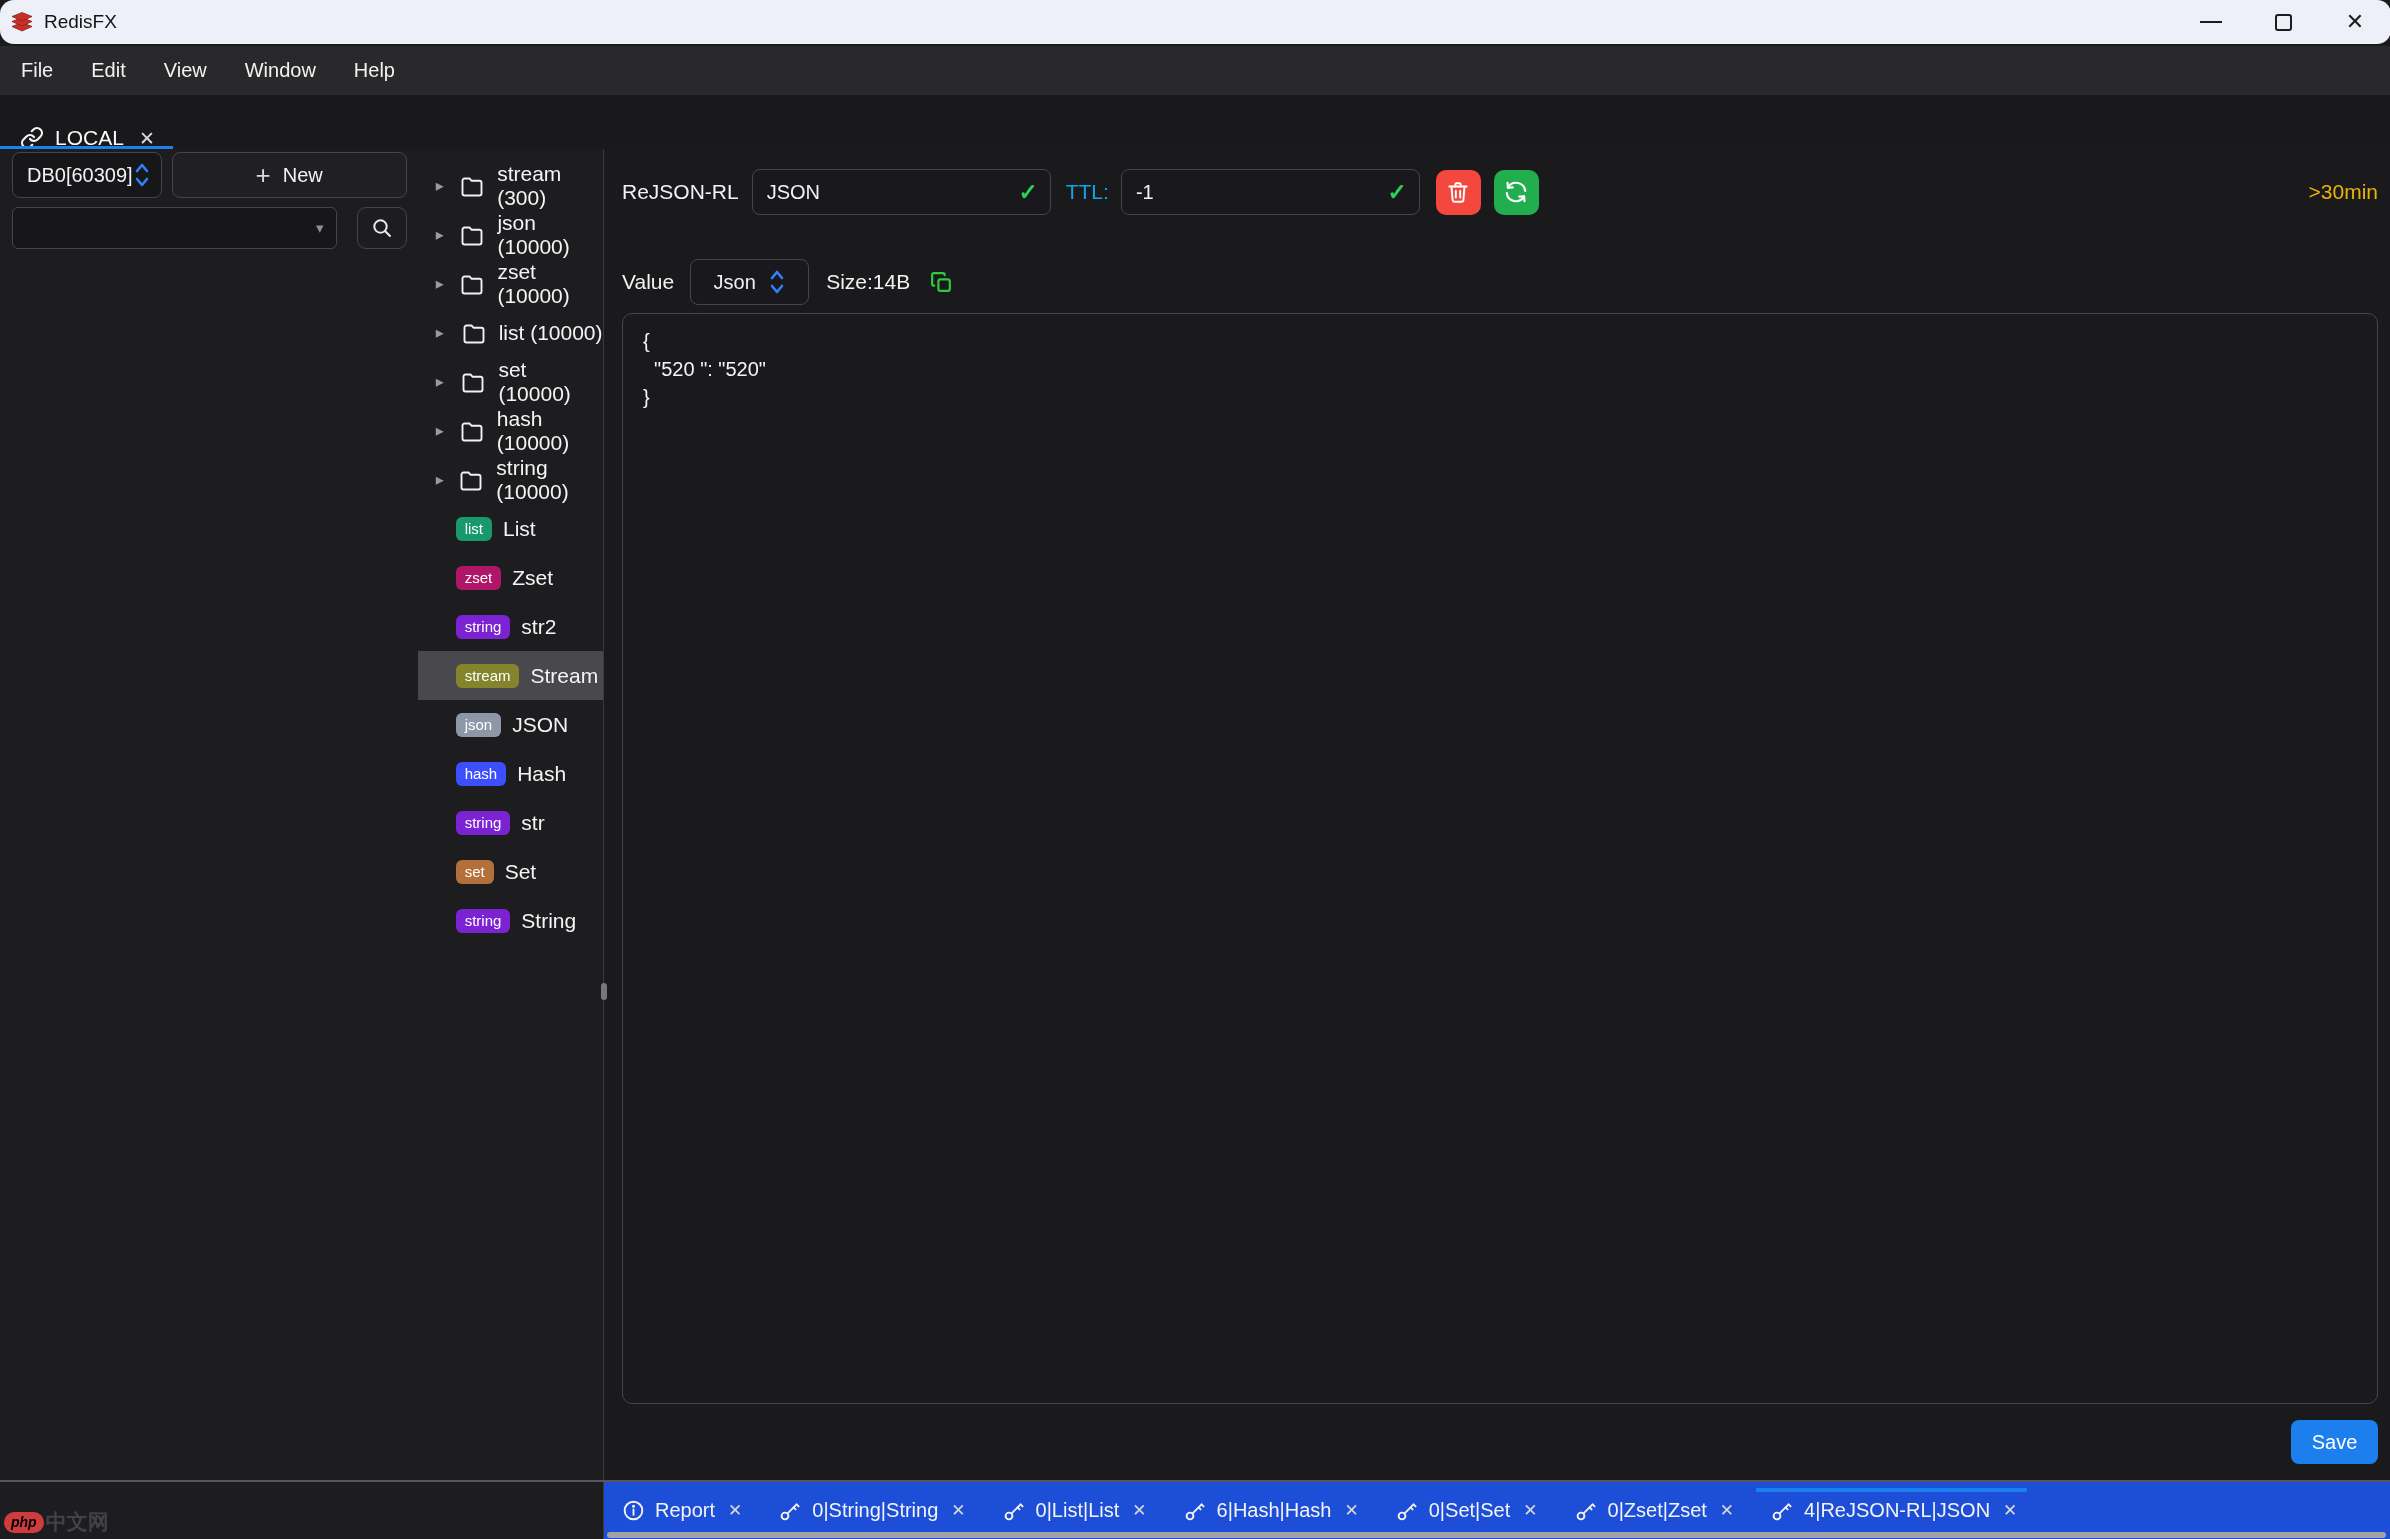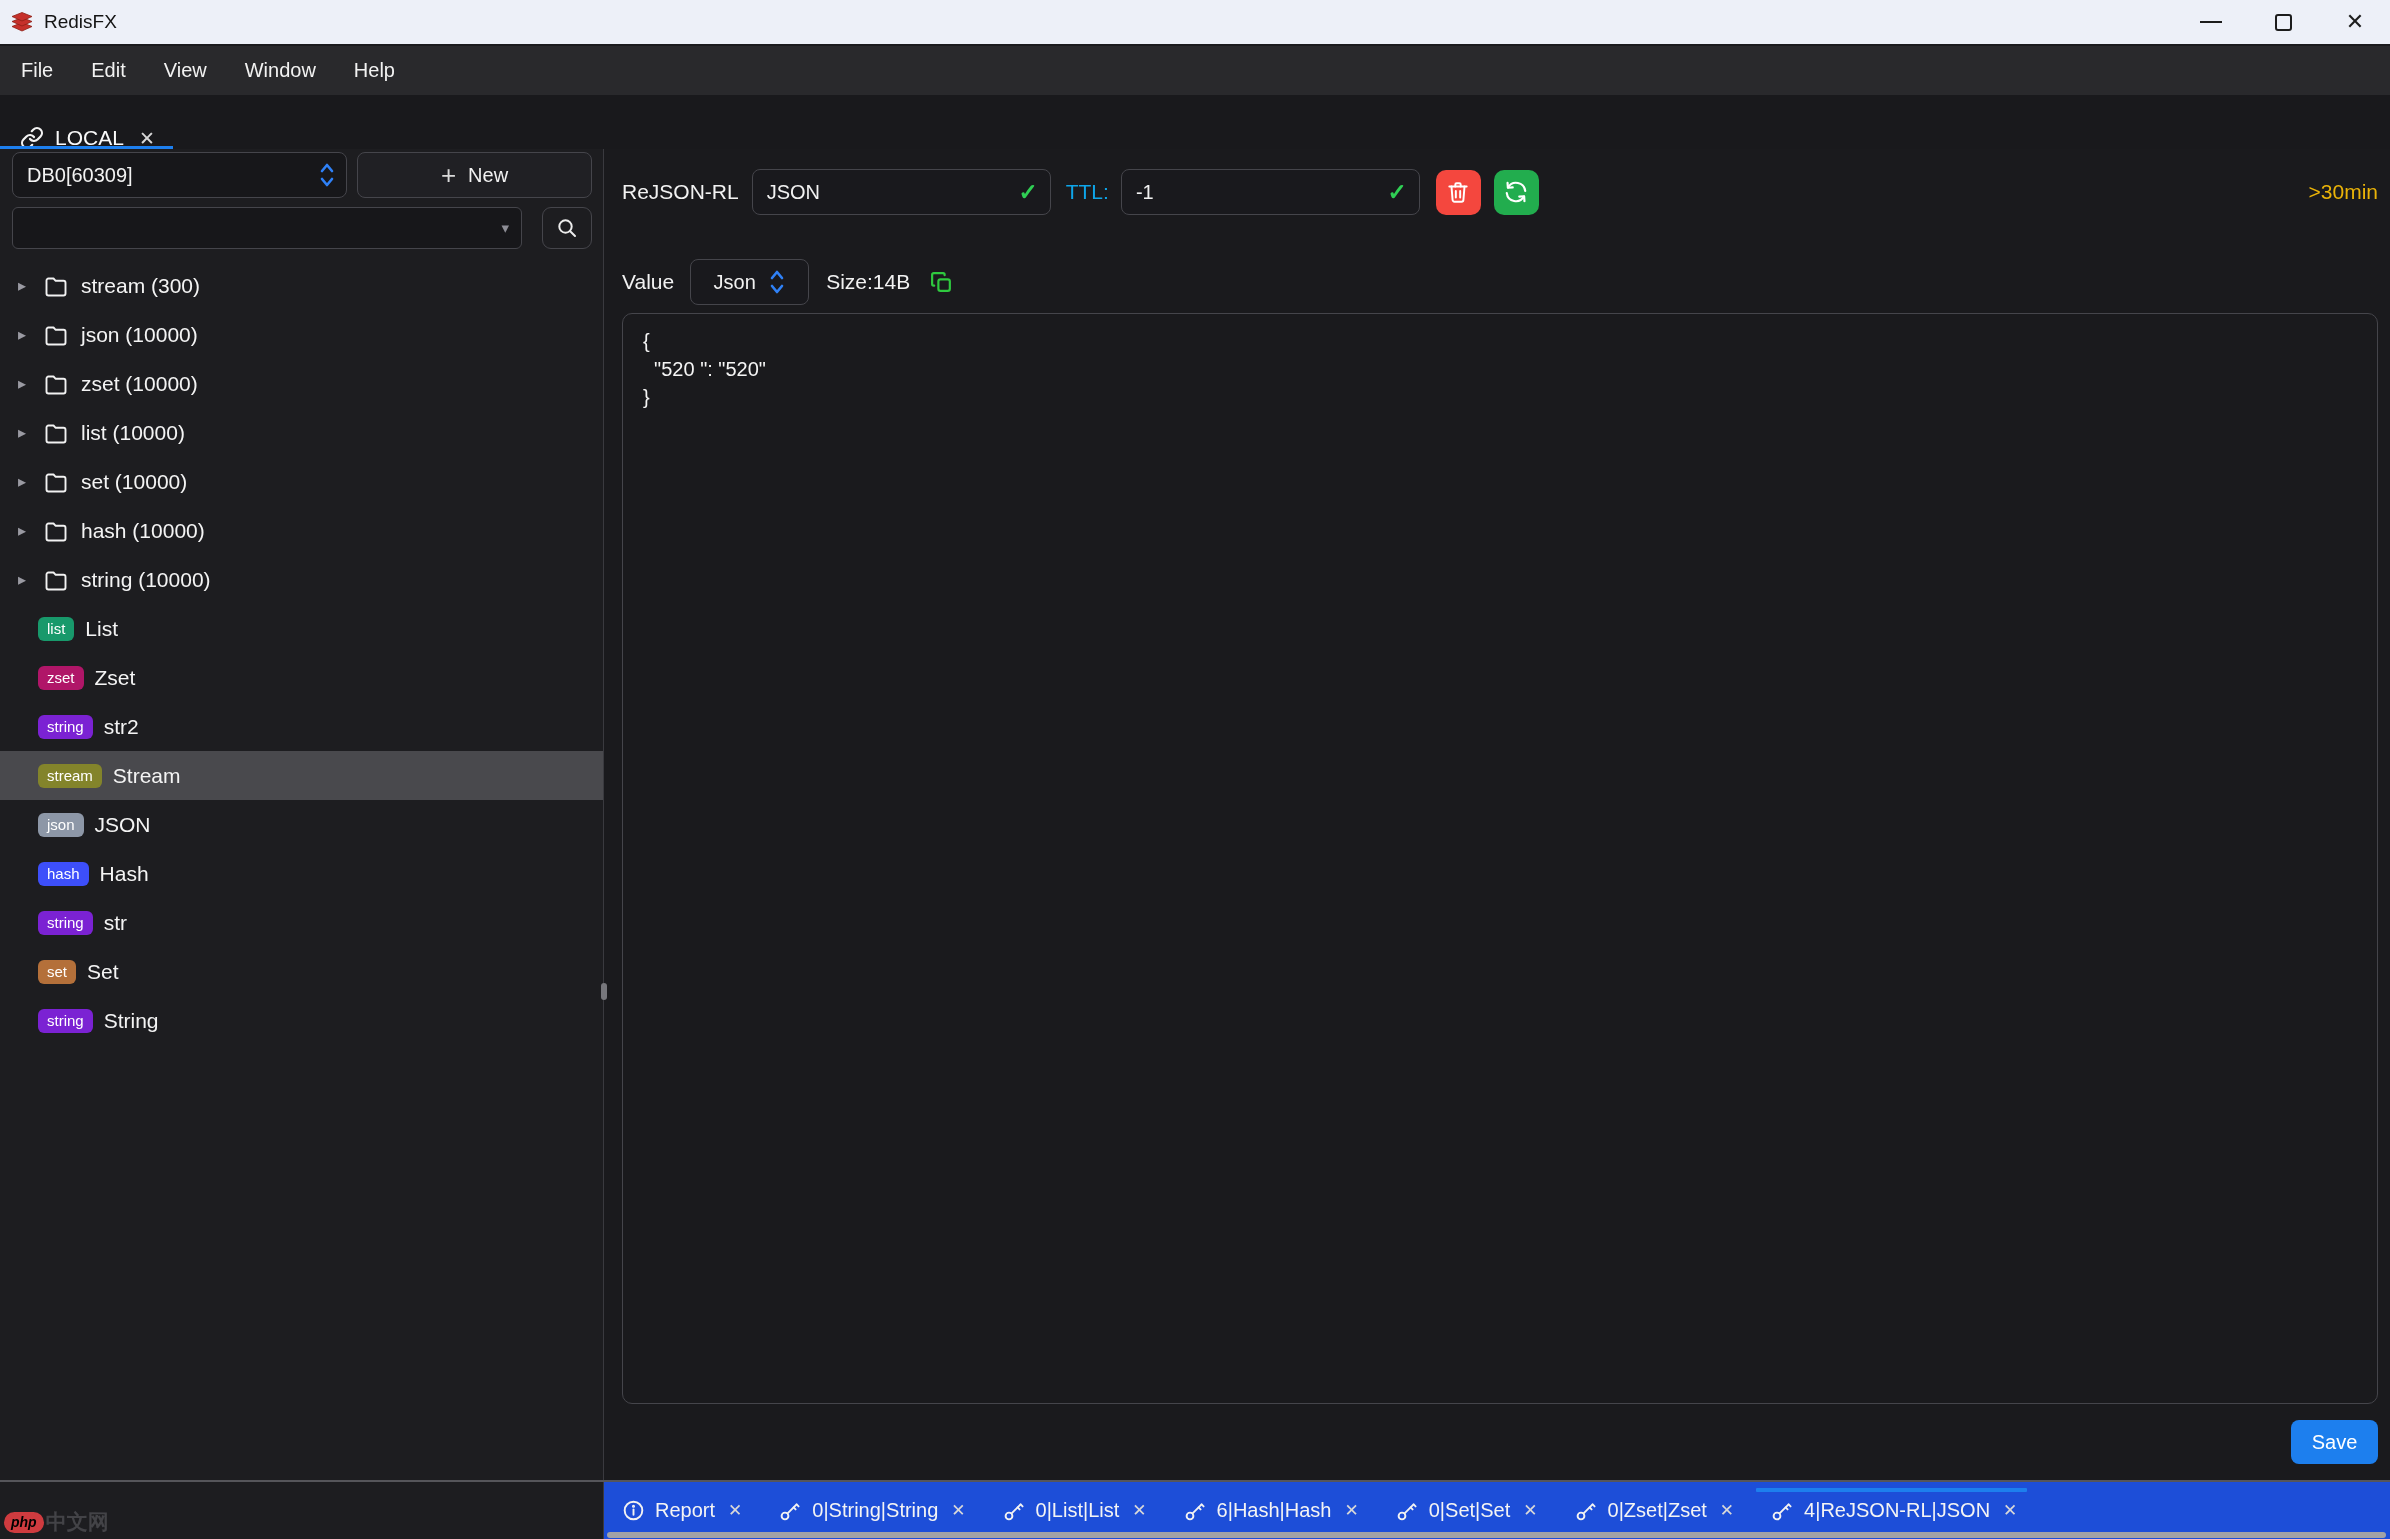--- a/index.html
+++ b/index.html
@@ -6,21 +6,21 @@
   html,body { width:2391px; height:1539px; overflow:hidden; }
   body {
     font-family:"Liberation Sans", sans-serif;
     background:#1b1b1e; color:#ececec; position:relative;
     -webkit-font-smoothing:antialiased;
   }
   svg { display:block; }
 
   
   .titlebar { position:absolute; top:0; left:0; width:100%; height:44px;
-    background:#edf0f8; color:#1b1b1b; display:flex; align-items:center; }
+    background:#edf0f8; color:#1b1b1b; display:flex; align-items:center;border-radius:14px; }
   .title-left { display:flex; align-items:center; gap:10px; padding-left:10px; }
   .app-title { font-size:19px; font-weight:500; color:#141414; }
   .win-controls { margin-left:auto; display:flex; height:100%; }
   .win-btn { width:72px; height:100%; display:flex; align-items:center; justify-content:center; cursor:pointer; }
   .min-glyph { width:22px; height:2px; background:#1c1c1c; }
   .max-glyph { width:17px; height:17px; border:2px solid #1c1c1c; border-radius:3px; }
   .close-glyph { font-size:22px; color:#1c1c1c; line-height:1; }
 
   
   .menubar { position:absolute; top:46px; left:0; width:100%; height:49px;
@@ -36,21 +36,21 @@
   .contab .label { font-size:21px; color:#fafafa; }
   .contab .close { font-size:19px; color:#d8d8d8; margin-left:4px; }
   .contab.active::after { content:""; position:absolute; left:0; right:0; bottom:0;
     height:4px; background:var(--accent,#1d7fee); }
 
   
   .content { position:absolute; top:149px; left:0; right:0; bottom:59px; display:flex; }
 
   
   .sidebar { width:604px; background:#1d1d20; border-right:1px solid #3a3a3f;
-    display:flex; flex-direction:column; position:relative; }
+    display:flex; flex-direction:row; position:relative; }
   .side-controls { padding:3px 11px 0 12px; }
   .side-row1 { display:flex; gap:10px; height:46px; }
   .db-select { flex:1 1 auto; background:#17171a; border:1px solid #45454b; border-radius:8px;
     display:flex; align-items:center; padding:0 10px 0 14px; cursor:pointer; }
   .db-select .val { font-size:20px; color:#f2f2f2; }
   .spinner { margin-left:auto; }
   .new-btn { width:235px; background:#202024; border:1px solid #45454b; border-radius:8px;
     display:flex; align-items:center; justify-content:center; gap:12px; cursor:pointer; }
   .new-btn .plus { font-size:26px; font-weight:400; color:#d9d9d9; line-height:1; }
   .new-btn .nlabel { font-size:20px; color:#f2f2f2; }

